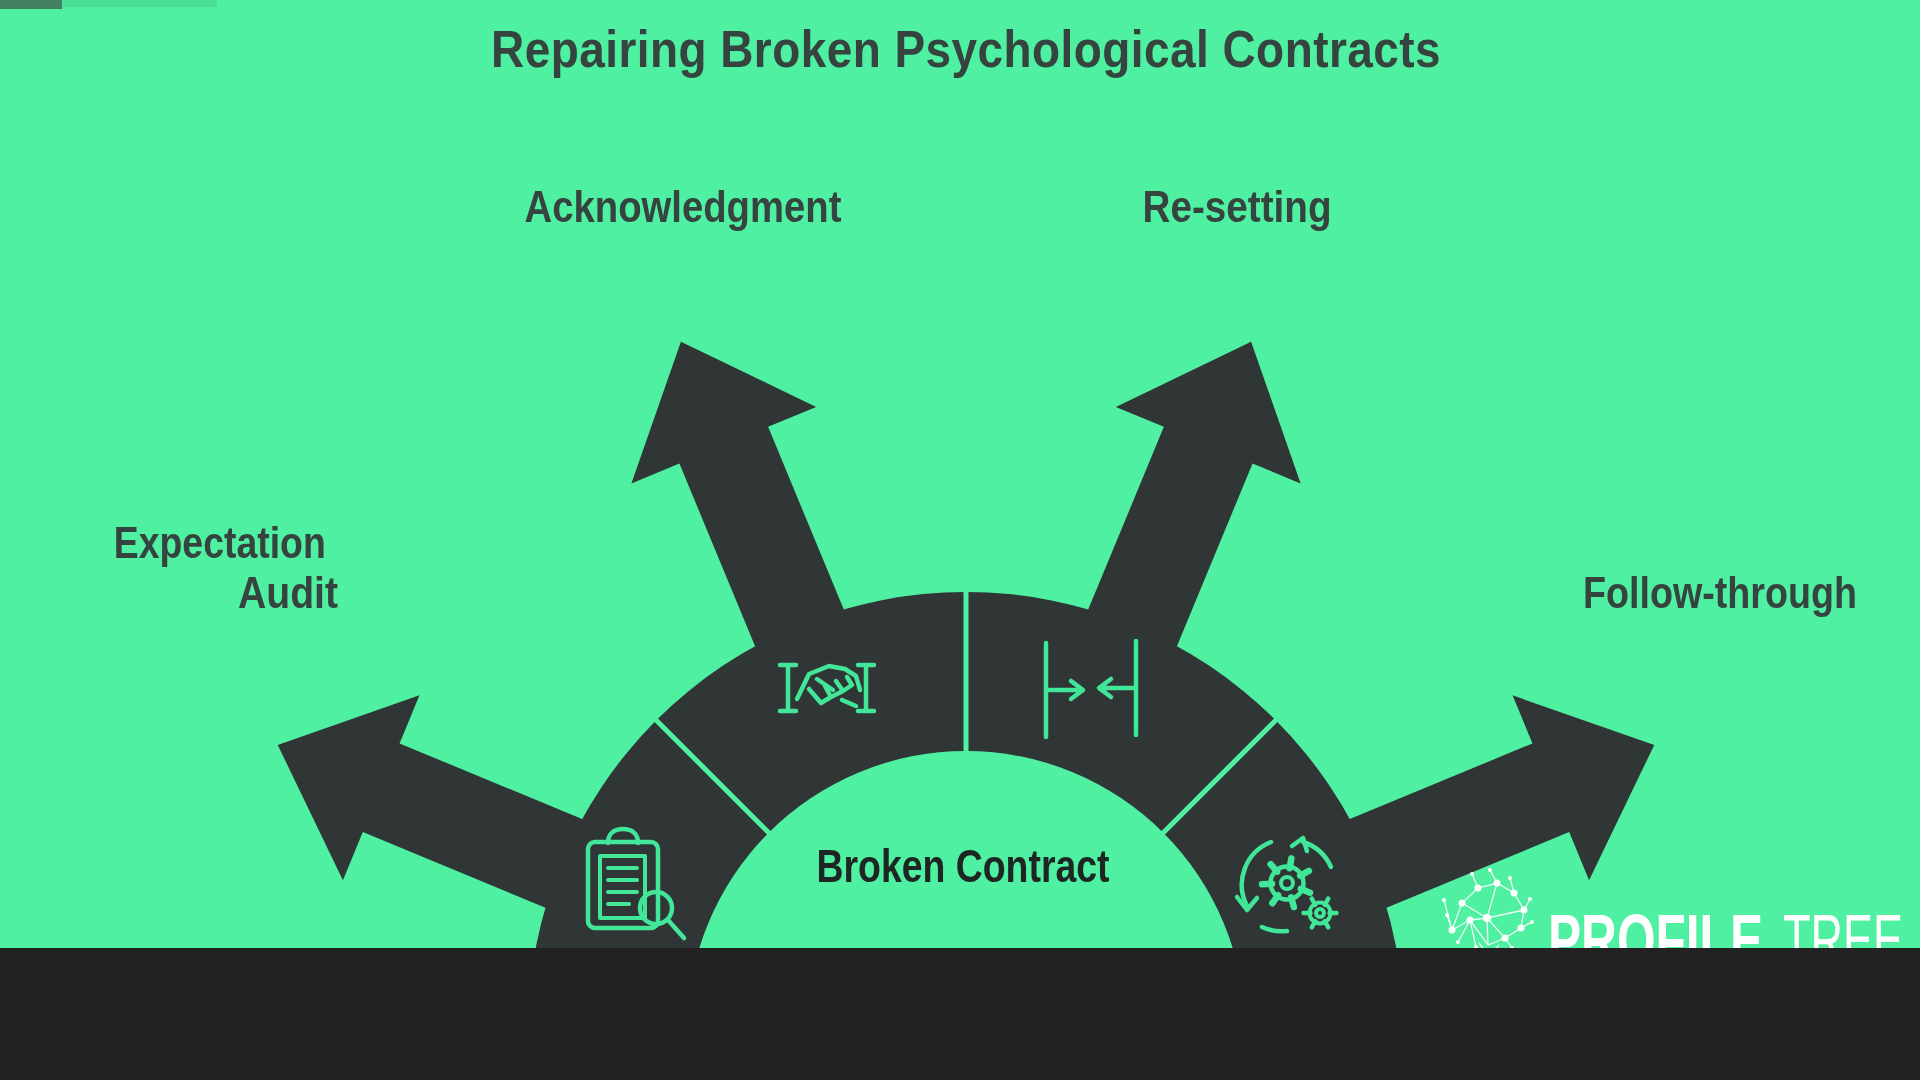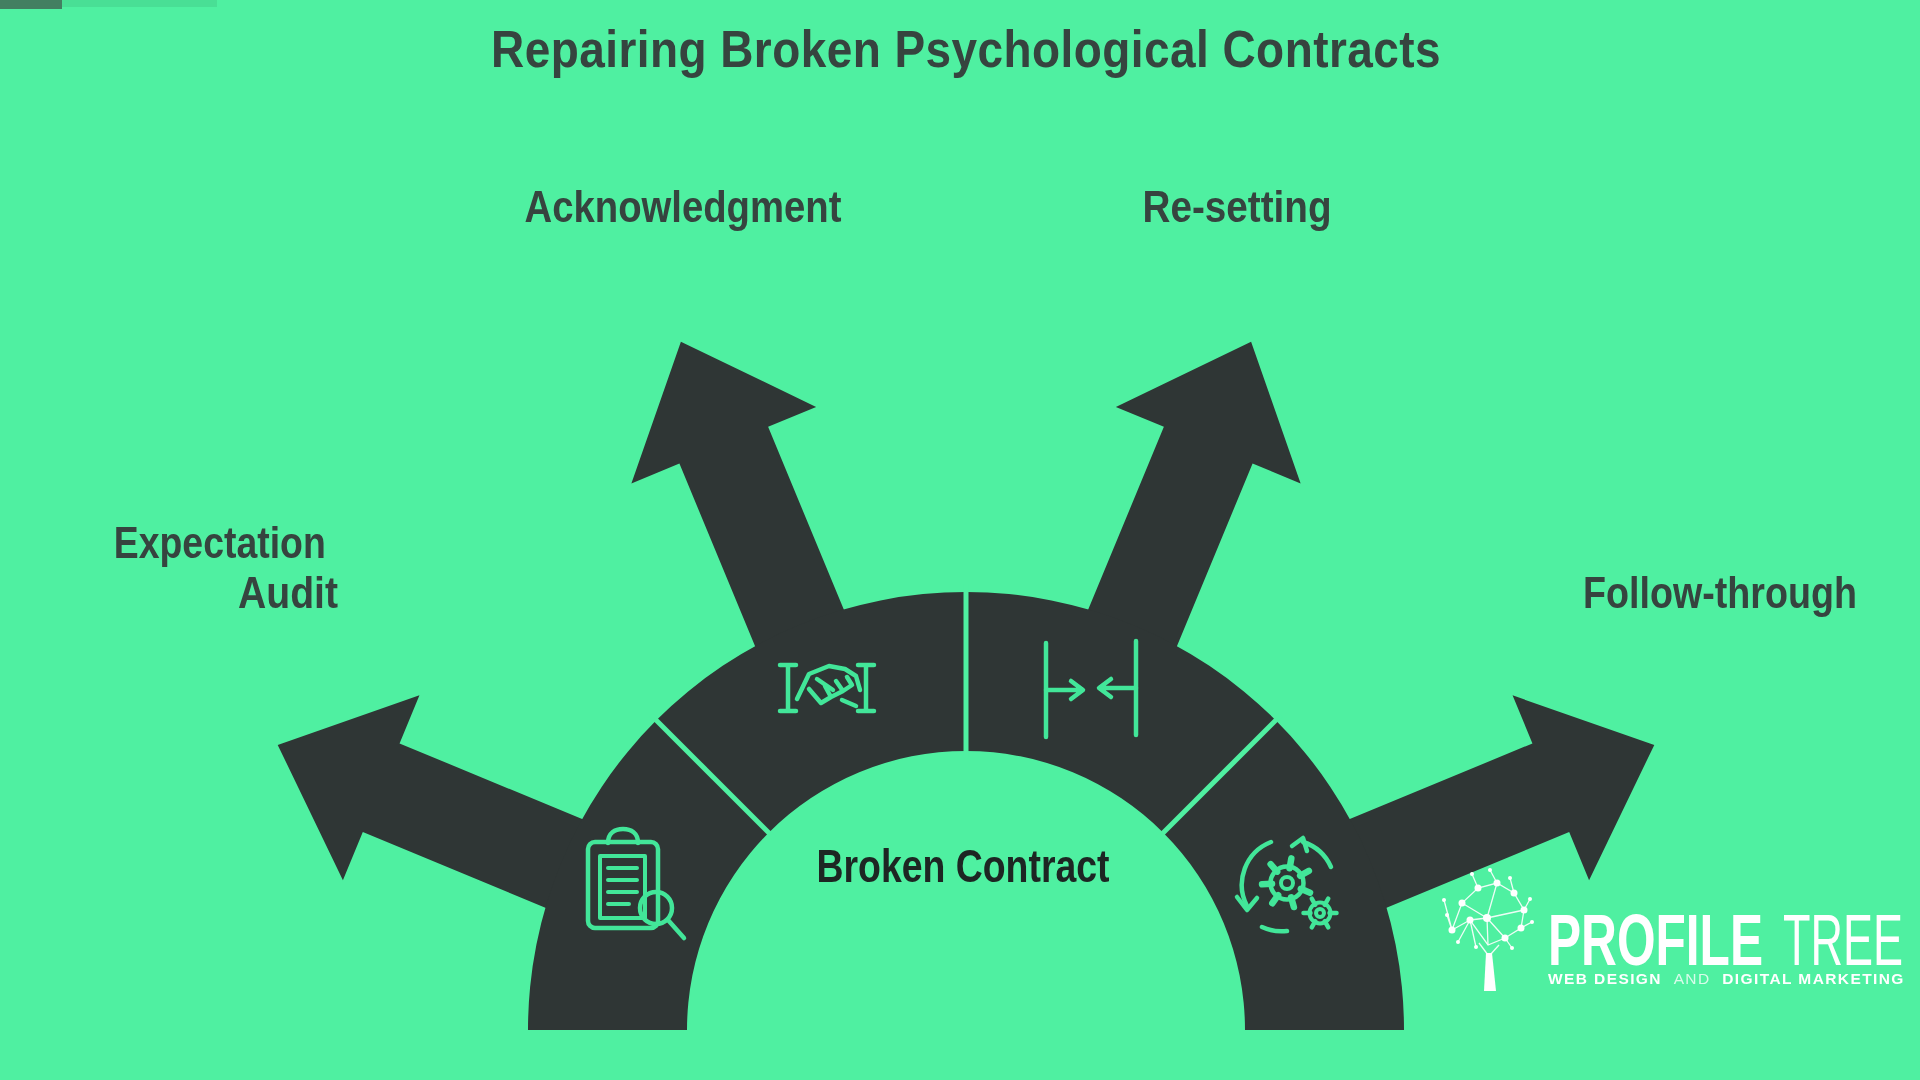--- a/index.html
+++ b/index.html
@@ -1,16 +1,16 @@
 <!DOCTYPE html>
 <html><head>
 <meta charset="utf-8">
 <style>
   html,body{margin:0;padding:0;background:#222;}
-  .stage{width:1920px;height:1080px;position:relative;overflow:hidden;}
+  .stage{width:1920px;height:948px;position:relative;overflow:hidden;}
   svg{display:block;}
   .bg{fill:#4ff0a1;}
   .dark{fill:#2f3635;}
   .divider{stroke:#4ff0a1;stroke-width:5;fill:none;}
   .icon{stroke:#42e699;stroke-width:4.5;fill:none;stroke-linecap:round;stroke-linejoin:round;}
   .icon-thin{stroke-width:4;}
   .icon-thick{stroke-width:6.5;stroke-linecap:round;}
   .txt{font-family:"Liberation Sans",sans-serif;font-weight:bold;fill:#36443f;}
   .title-txt{font-size:52px;letter-spacing:0.5px;}
   .lbl{font-size:44px;}

